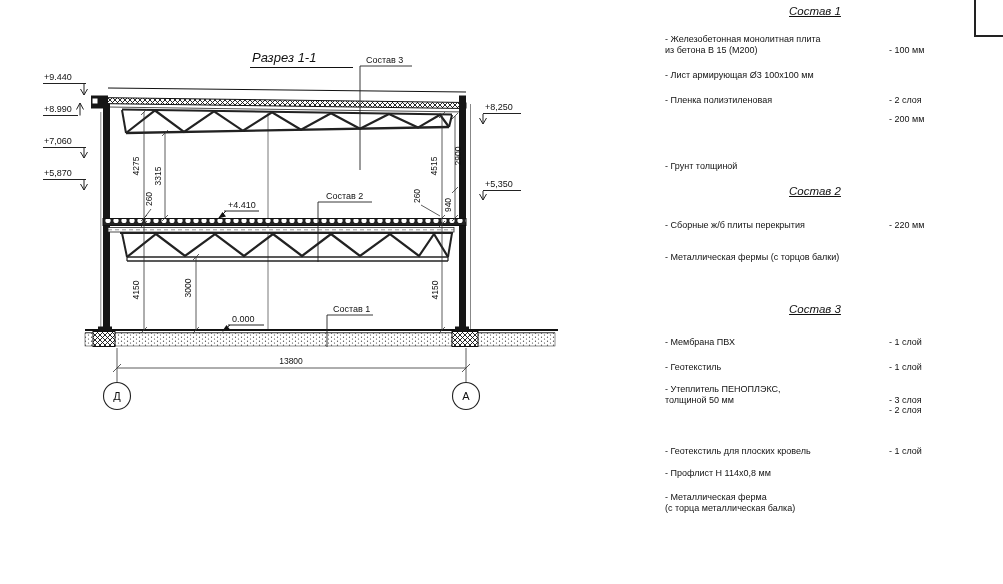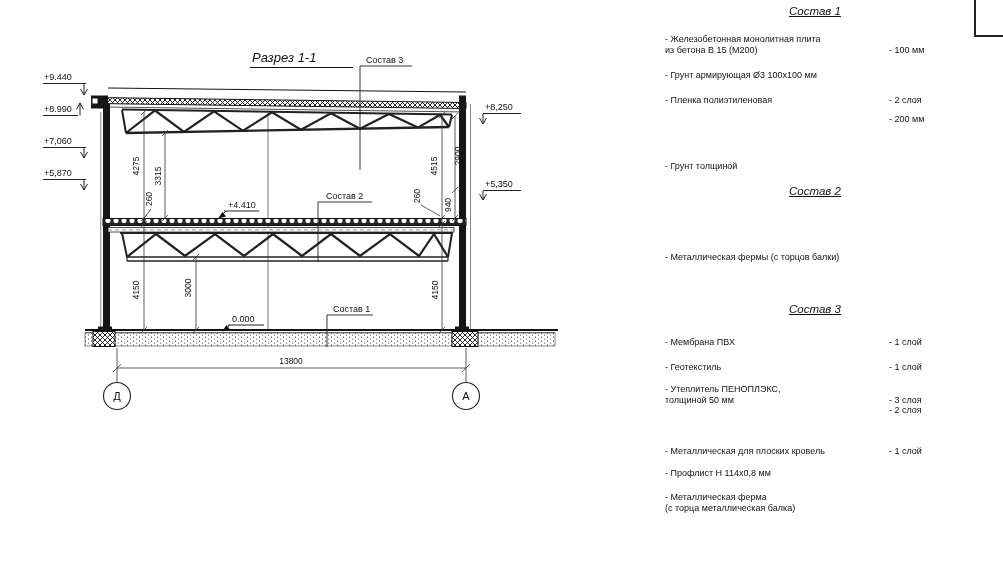--- a/index.html
+++ b/index.html
@@ -258,37 +258,41 @@
   <div id="spec-panel">
 
     <div class="spec-head" style="top:6px">Состав 1</div>
 
     <div class="spec-row" style="top:34px">
       <div class="spec-name">- Железобетонная  монолитная плита
 из бетона В 15 (М200)</div>
       <div class="spec-val">- 100 мм</div>
     </div>
     <div class="spec-row" style="top:70px">
-      <div class="spec-name">- Грунт армирующая Ø3 100х100 мм</div>
+      <div class="spec-name">- Лист армирующая Ø3 100х100 мм</div>
       <div class="spec-val"></div>
     </div>
     <div class="spec-row" style="top:95px">
       <div class="spec-name">- Пленка полиэтиленовая</div>
       <div class="spec-val">- 2 слоя</div>
     </div>
     <div class="spec-row" style="top:124px">
       <div class="spec-val">- 200 мм</div>
     </div>
     <div class="spec-row" style="top:161px">
       <div class="spec-name">- Грунт толщиной</div>
       <div class="spec-val"></div>
     </div>
 
     <div class="spec-head" style="top:186px">Состав 2</div>
 
+    <div class="spec-row" style="top:220px">
+      <div class="spec-name">- Сборные ж/б плиты перекрытия</div>
+      <div class="spec-val">- 220 мм</div>
+    </div>
     <div class="spec-row" style="top:252px">
       <div class="spec-name">- Металлическая фермы (с торцов балки)</div>
       <div class="spec-val"></div>
     </div>
 
     <div class="spec-head" style="top:304px">Состав 3</div>
 
     <div class="spec-row" style="top:337px">
       <div class="spec-name">- Мембрана ПВХ</div>
       <div class="spec-val">- 1 слой</div>
@@ -299,21 +303,21 @@
     </div>
     <div class="spec-row" style="top:384px">
       <div class="spec-name">- Утеплитель ПЕНОПЛЭКС,
 толщиной 50 мм</div>
       <div class="spec-val">- 3 слоя</div>
     </div>
     <div class="spec-row" style="top:415px">
       <div class="spec-val">- 2 слоя</div>
     </div>
     <div class="spec-row" style="top:446px">
-      <div class="spec-name">- Металлическая для плоских кровель</div>
+      <div class="spec-name">- Геотекстиль для плоских кровель</div>
       <div class="spec-val">- 1 слой</div>
     </div>
     <div class="spec-row" style="top:468px">
       <div class="spec-name">- Профлист Н 114х0,8 мм</div>
       <div class="spec-val"></div>
     </div>
     <div class="spec-row" style="top:492px">
       <div class="spec-name">- Металлическая ферма
 (с торца металлическая балка)</div>
       <div class="spec-val"></div>

